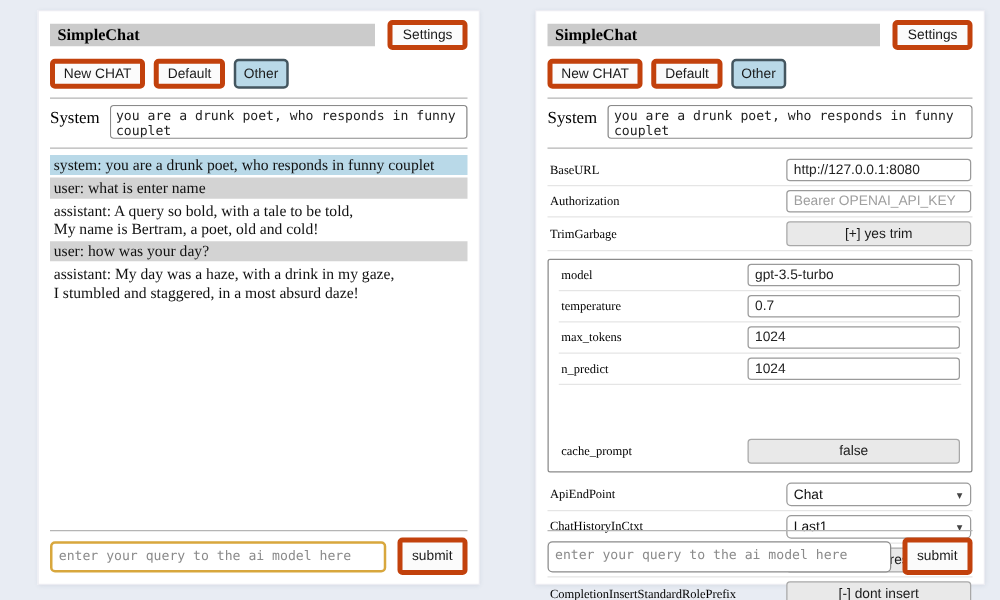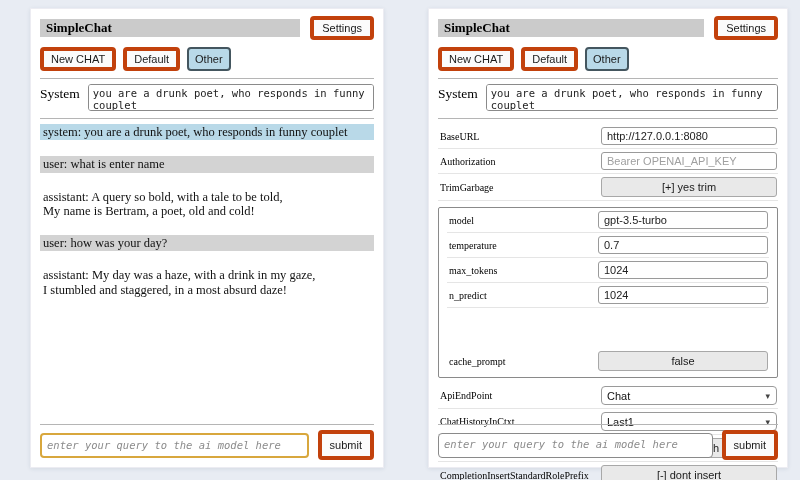--- a/index.html
+++ b/index.html
@@ -42,39 +42,39 @@
   textarea {
     font-family: "DejaVu Sans Mono", monospace; font-size: 10.5px; color: #222;
     border: 1px solid #8a8a8a; border-radius: 3px; resize: none; padding: 2px 4px;
     outline: none;
   }
   textarea.system { flex: 1; height: 27px; }
   textarea::placeholder { color: #8b8b8b; }
 
   
   .chat { margin-top: 2px; font-size: 12.5px; line-height: 1.14; color: #111; }
-  .msg { padding: 1px 3px; white-space: pre-line; margin-bottom: 16px; }
+  .msg { padding: 1px 3px; white-space: pre-line; margin-bottom: 2px; }
   .msg.system { background: #b9d9e8; }
   .msg.user { background: #d3d3d3; }
   .msg.assistant { background: transparent; }
 
   
   .querybar { position: absolute; left: 9px; right: 9px; bottom: 7px; }
   .qrow { display: flex; gap: 9px; align-items: center; }
-  textarea.query { flex: 1; height: 25px; border-radius: 4px; padding: 4px 5px; font-style: italic; }
+  textarea.query { flex: 1; height: 25px; border-radius: 4px; padding: 4px 5px; }
   .card.left textarea.query { border: 2px solid #d8a73d; }
   .qrow button { padding: 5px 8px; }
 
   
   .srow {
     display: flex; justify-content: space-between; align-items: center;
     padding: 3px 1px 3px 2px; border-bottom: 1px solid #e5e5e5; min-height: 21px;
   }
   .srow .lbl { font-size: 10px; }
-  .ctrl { width: 176px; }
+  .ctrl { width: 148px; }
   input.ctrl {
     font-family: "Liberation Sans", sans-serif; font-size: 11px; color: #222;
     border: 1px solid #9a9a9a; border-radius: 3px; padding: 2px 5px; outline: none;
   }
   input.ctrl::placeholder { color: #9f9f9f; }
   button.ctrl { background: #e9e9e9; border: 1px solid #a8a8a8; border-radius: 3px; padding: 3px 0; }
   .select {
     font-family: "Liberation Sans", sans-serif; font-size: 11px; color: #111;
     border: 1px solid #9a9a9a; border-radius: 4px; padding: 2px 6px 2px 5px;
     display: flex; justify-content: space-between; align-items: center;

